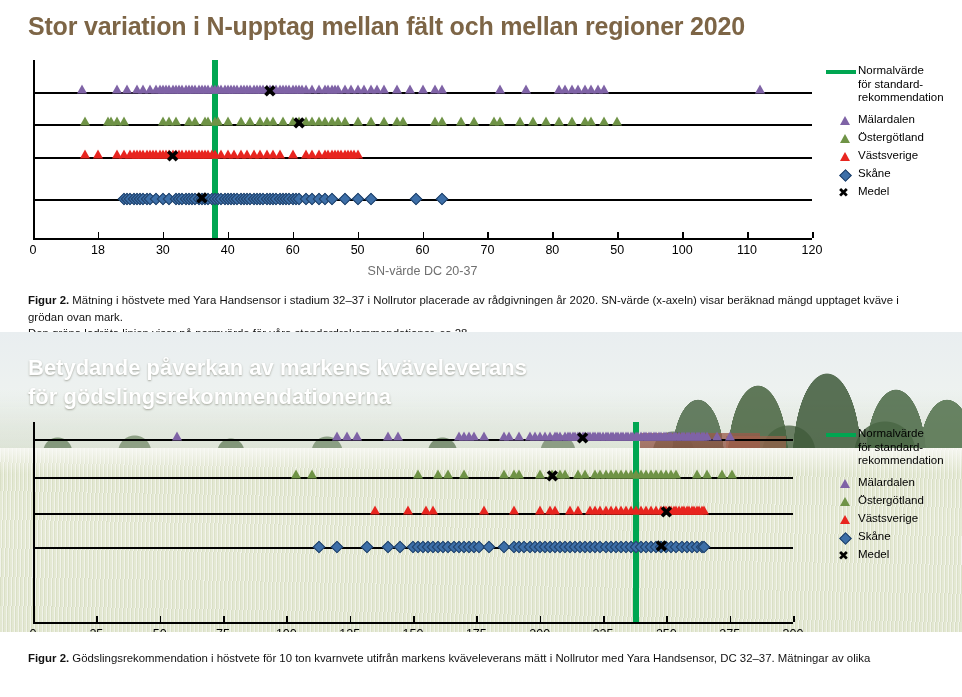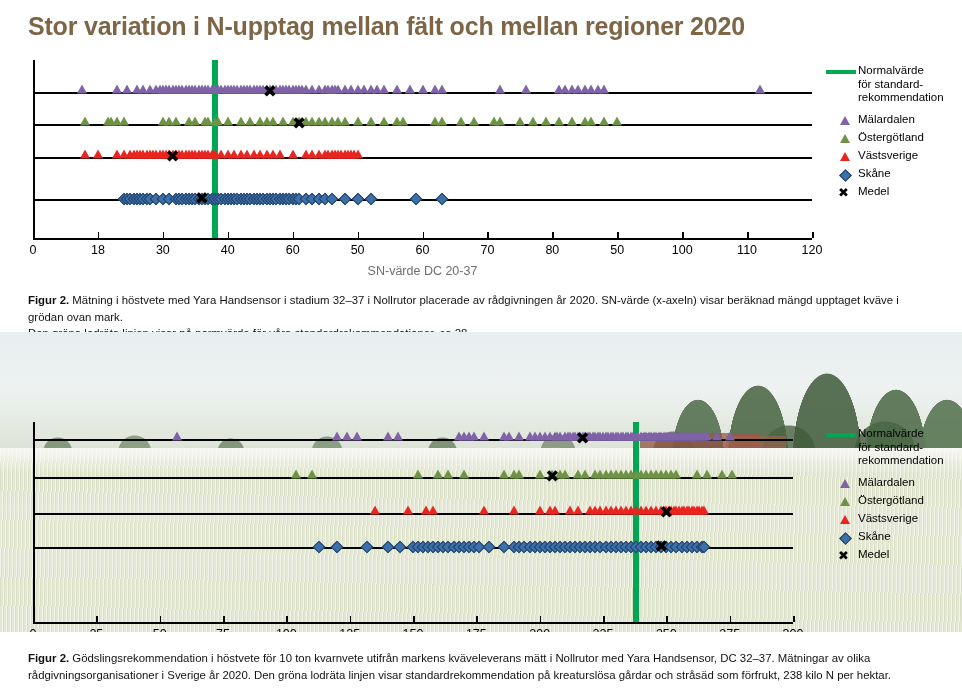--- a/index.html
+++ b/index.html
@@ -434,20 +434,24 @@
   <div class="sec2">
     <div class="photo">
       <div class="sky"></div>
       <div class="forest"></div>
       <div class="treesdark"></div>
       <div class="barn"></div>
       <div class="barn2"></div>
       <div class="field"></div>
       <div class="whitefade"></div>
     </div>
+    <div class="title2">
+      <span>Betydande påverkan av markens kväveleverans</span><br>
+      <span>för gödslingsrekommendationerna</span>
+    </div>
     <div class="plot" id="plot2" style="left:0;top:90px;width:812px;height:200px;">
         <div class="axisline" style="left: 33px; top: 0px; width: 1.5px; height: 200px;"></div>
         <div class="rowline" style="left: 33px; top: 17px; width: 760px;"></div>
         <div class="rowline" style="left: 33px; top: 55px; width: 760px;"></div>
         <div class="rowline" style="left: 33px; top: 91px; width: 760px;"></div>
         <div class="rowline" style="left: 33px; top: 125px; width: 760px;"></div>
         <div class="axisline" style="left: 33px; top: 200px; width: 760px; height: 1.5px;"></div>
         <div class="tick" style="left: 33px; top: 194px;"></div>
         <div class="ticklabel" style="left: 33px; top: 205px;">0</div>
         <div class="tick" style="left: 96.3333px; top: 194px;"></div>
@@ -728,17 +732,16 @@
           <div>Medel</div>
         </div>
       </div>
   </div>
 
   <div class="sec3">
     <div class="caption" style="left:28px;top:18px;width:905px;">
       <span style="font-weight:bold">Figur 2.</span>
       <span>Gödslingsrekommendation i höstvete för 10 ton kvarnvete utifrån markens kväveleverans mätt i Nollrutor med Yara Handsensor, DC 32–37. Mätningar av olika</span>
       <br>
-      <span>rådgivningsorganisationer i Sverige år 2020. Den gröna lodräta linjen visar standardrekommendation på kreaturslösa gårdar och stråsäd som förfrukt, 238 kilo N per hektar.</span>
     </div>
   </div>
 
 </div>
 
 </body></html>

